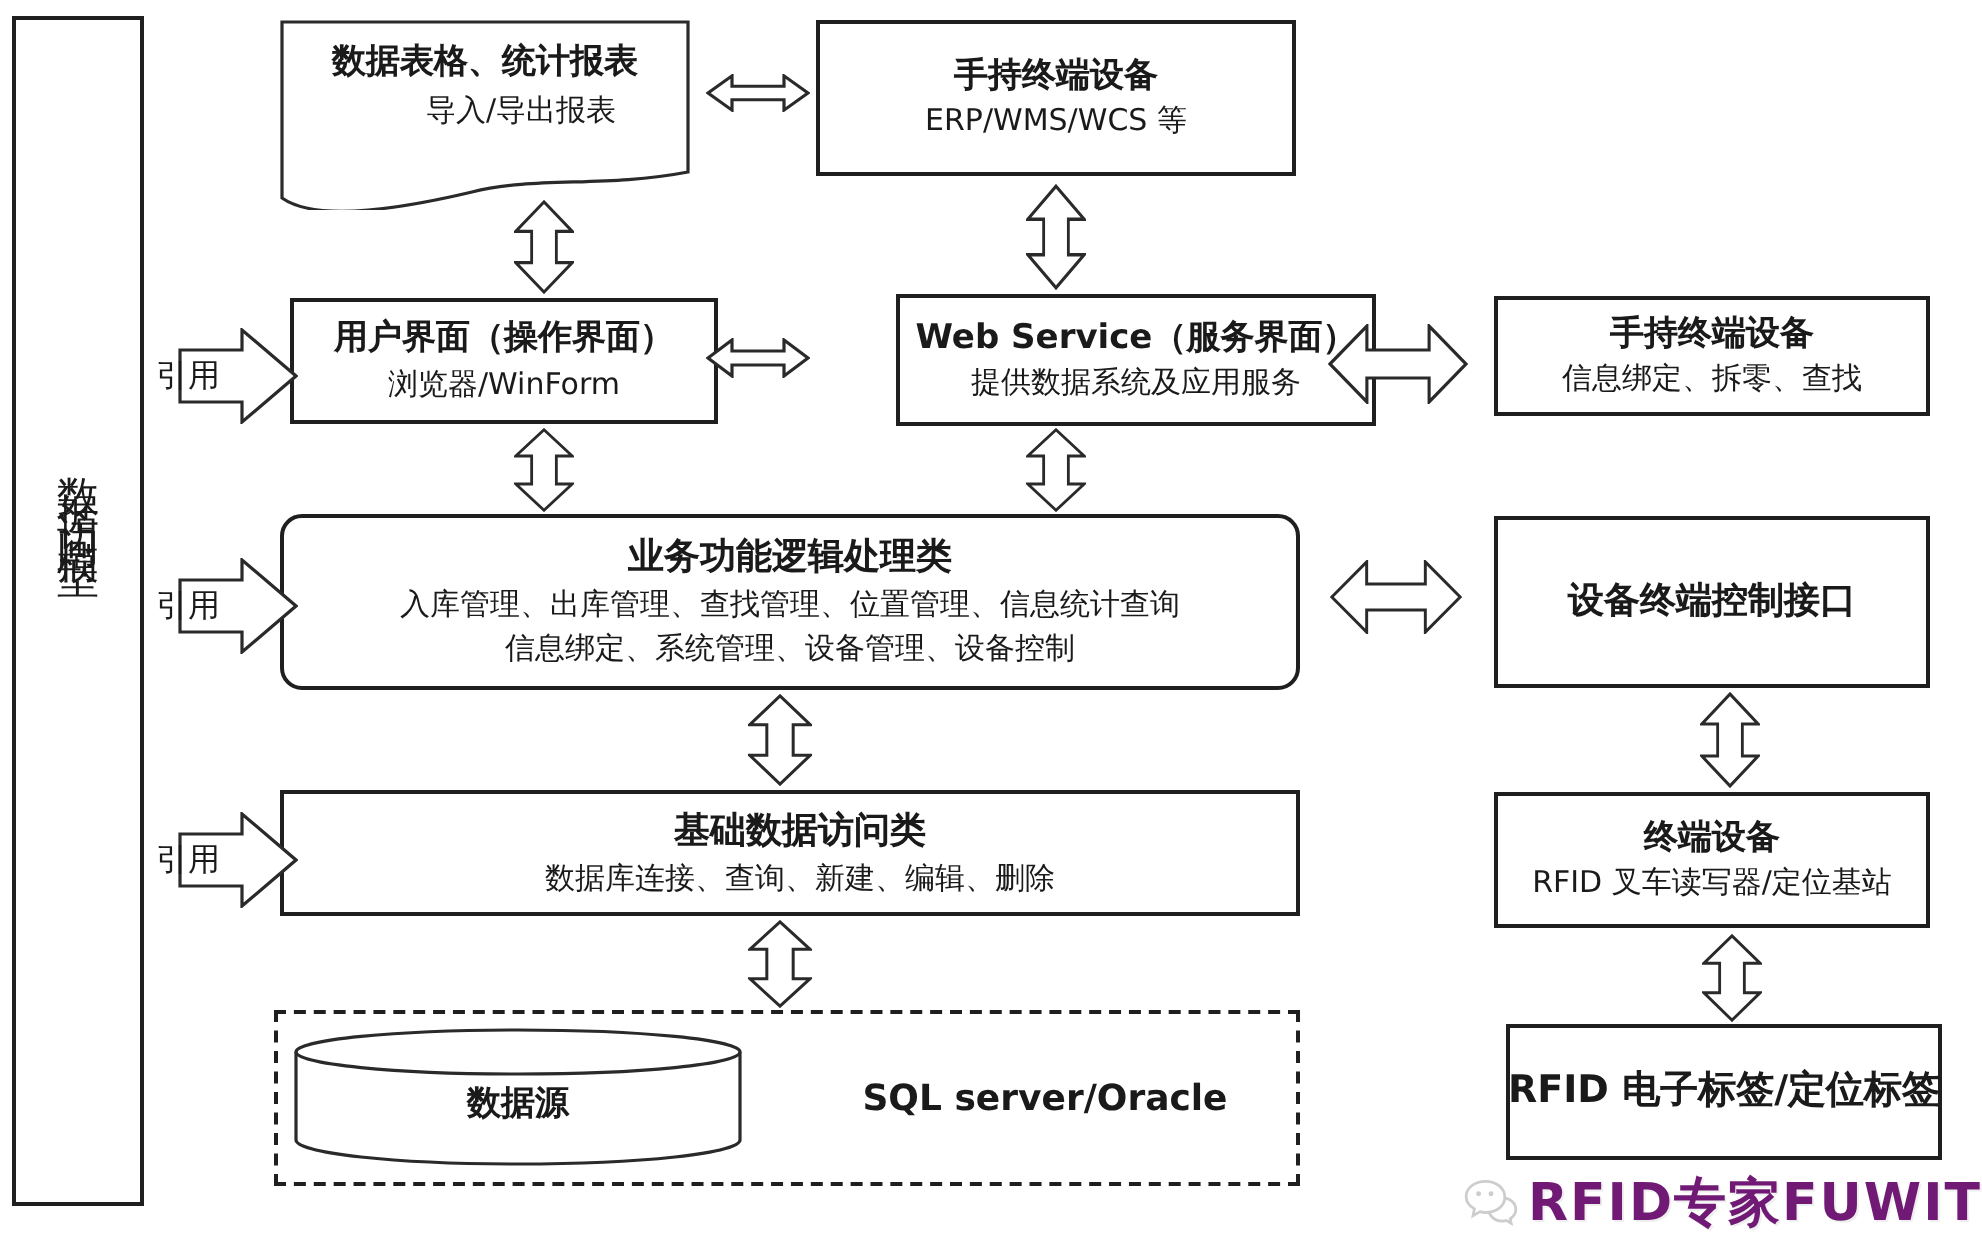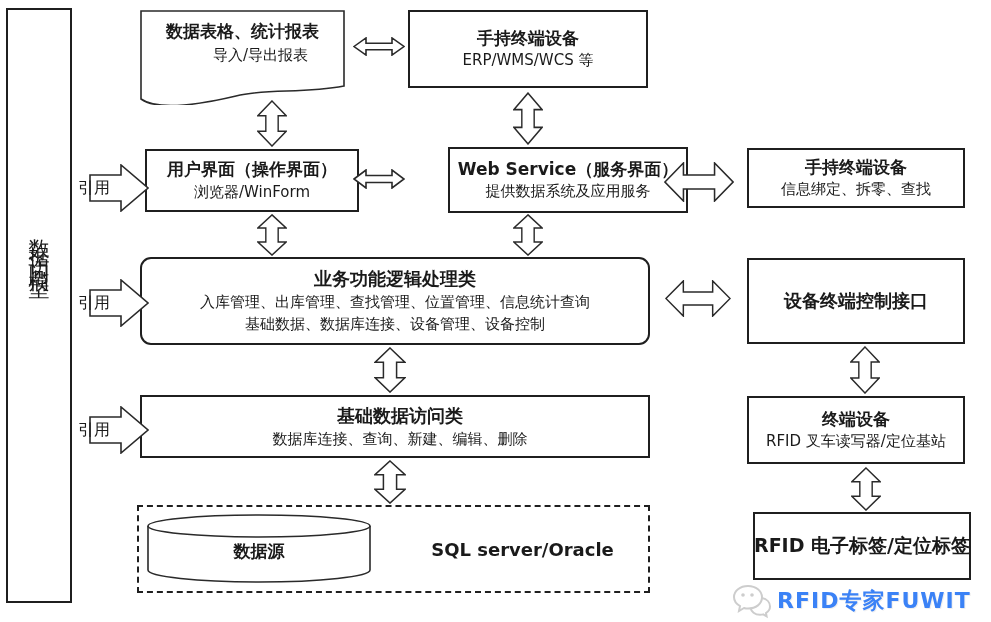--- a/index.html
+++ b/index.html
@@ -49,22 +49,22 @@
   .ref-arrow .ref-text{
     position:absolute;left:2px;top:12px;width:30px;height:24px;
     display:flex;align-items:center;justify-content:center;
     font-size:16px;white-space:nowrap;
   }
   .watermark{
     position:absolute;left:731px;top:582px;width:260px;height:38px;
     display:flex;align-items:center;gap:4px;color:#cdcdcd;
   }
   .watermark .wm-text{
-    font-size:22px;font-weight:bold;letter-spacing:1px;white-space:nowrap;
-    color:#3b82f6;text-shadow:1px 1px 0 #efefef;
+    font-size:26px;font-weight:bold;letter-spacing:1px;white-space:nowrap;
+    color:#701a75;text-shadow:1px 1px 0 #efefef;
   }
   svg{display:block;}
   .shape{fill:#ffffff;stroke:#2a2a2a;stroke-width:1.6;}
 </style>
 </head>
 <body>
 
 <div id="canvas">
 
   <div class="sidebar">
@@ -95,21 +95,21 @@
   </div>
 
   <div class="node" style="left:747px;top:148px;width:218px;height:60px;">
     <div class="title">手持终端设备</div>
     <div class="subtitle">信息绑定、拆零、查找</div>
   </div>
 
   <div class="node big-title" style="left:140px;top:257px;width:510px;height:88px;border-radius:11px;">
     <div class="title">业务功能逻辑处理类</div>
     <div class="subtitle">入库管理、出库管理、查找管理、位置管理、信息统计查询</div>
-    <div class="subtitle">基础数据、数据库连接、设备管理、设备控制</div>
+    <div class="subtitle">信息绑定、系统管理、设备管理、设备控制</div>
   </div>
 
   <div class="node big-title" style="left:747px;top:258px;width:218px;height:86px;">
     <div class="title">设备终端控制接口</div>
   </div>
 
   <div class="node big-title" style="left:140px;top:395px;width:510px;height:63px;padding-left:10px;">
     <div class="title">基础数据访问类</div>
     <div class="subtitle">数据库连接、查询、新建、编辑、删除</div>
   </div>

